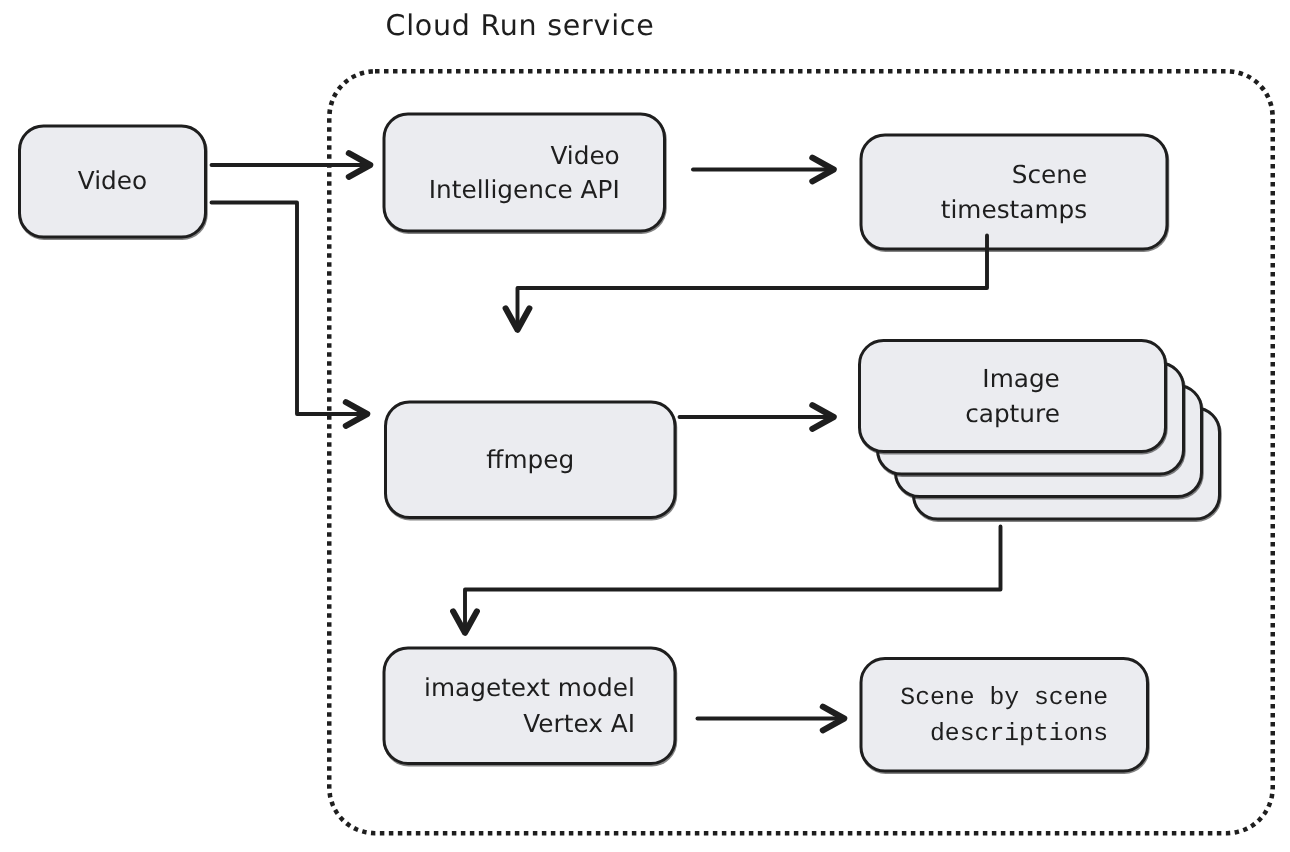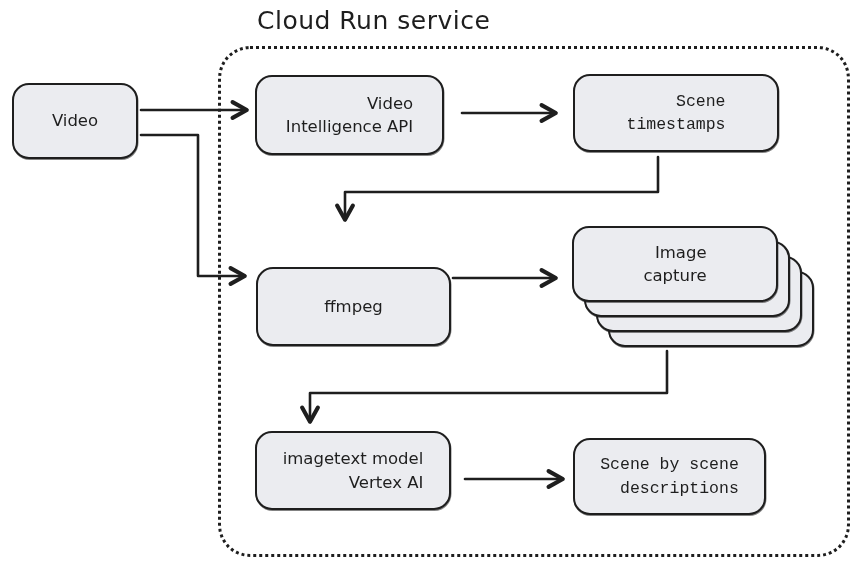--- a/index.html
+++ b/index.html
@@ -12,21 +12,21 @@
     width: 860px; height: 568px;
     background: var(--bg);
     font-family: "DejaVu Sans", sans-serif;
     color: var(--stroke);
     overflow: hidden;
   }
   .canvas { position: relative; width: 860px; height: 568px; }
 
   .diagram-title {
     position: absolute; left: 257px; top: 6px;
-    font-size: 25px; letter-spacing: 0.5px;
+    font-size: 19px; letter-spacing: 0.5px;
     white-space: nowrap;
   }
 
   .service-container {
     position: absolute; left: 218px; top: 46px;
     width: 632px; height: 511px;
     border: 3px dotted var(--stroke);
     border-radius: 32px;
     box-sizing: border-box;
   }
@@ -39,21 +39,21 @@
     box-sizing: border-box;
     display: flex; align-items: center; justify-content: center;
     text-align: right;
     font-size: 16.5px; line-height: 1.4;
     white-space: pre-line;
     box-shadow: 0.5px 1px 0 rgba(30,30,30,0.55);
   }
 
   .node-video            { left: 12px;  top: 83px;  width: 126px; height: 76px; }
   .node-via              { left: 255px; top: 75px;  width: 189px; height: 80px; }
-  .node-scene-ts         { left: 573px; top: 74px;  width: 206px; height: 78px; font-family: Liberation Mono, monospace; }
+  .node-scene-ts         { left: 573px; top: 89px;  width: 206px; height: 78px; }
   .node-ffmpeg           { left: 256px; top: 228px; width: 195px; height: 79px; margin-top: 39px; }
   .node-imagetext        { left: 255px; top: 431px; width: 196px; height: 79px; }
   .node-scene-desc       { left: 573px; top: 438px; width: 193px; height: 77px; font-family: Liberation Mono, monospace; }
 
   .stack-card { box-shadow: 0.5px 1px 0 rgba(30,30,30,0.55); }
   .stack-card-1 { left: 572px; top: 226px; width: 206px; height: 76px; z-index: 4; }
   .stack-card-2 { left: 584px; top: 241px; width: 206px; height: 76px; z-index: 3; }
   .stack-card-3 { left: 596px; top: 256px; width: 206px; height: 76px; z-index: 2; }
   .stack-card-4 { left: 608px; top: 271px; width: 206px; height: 76px; z-index: 1; }
 

